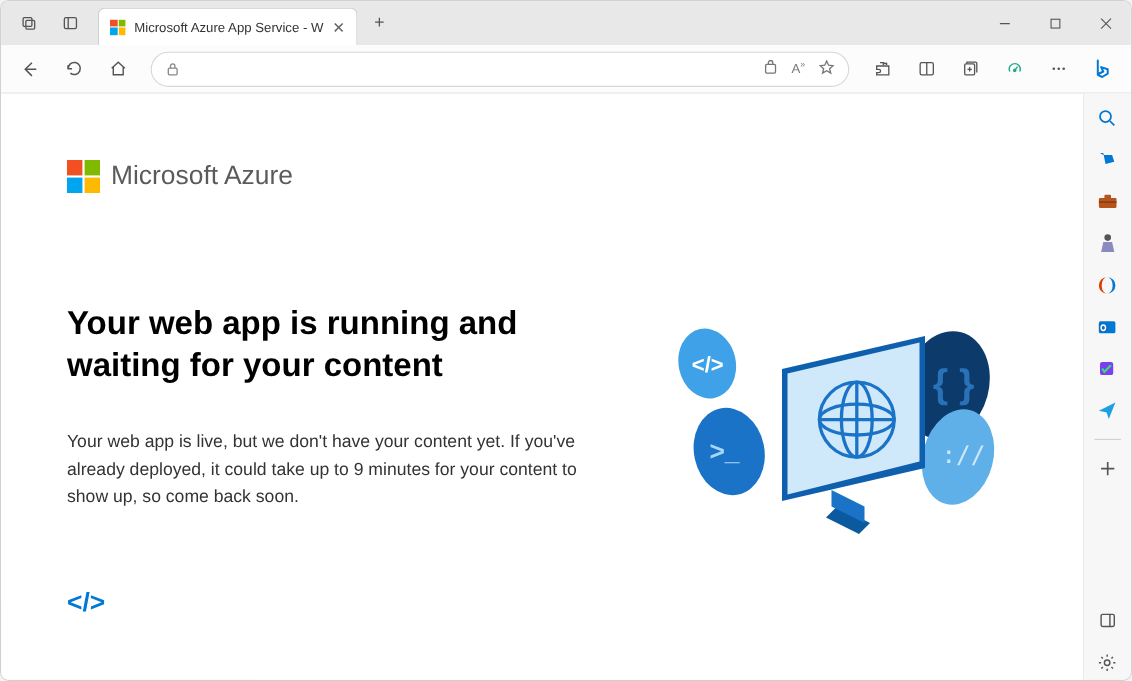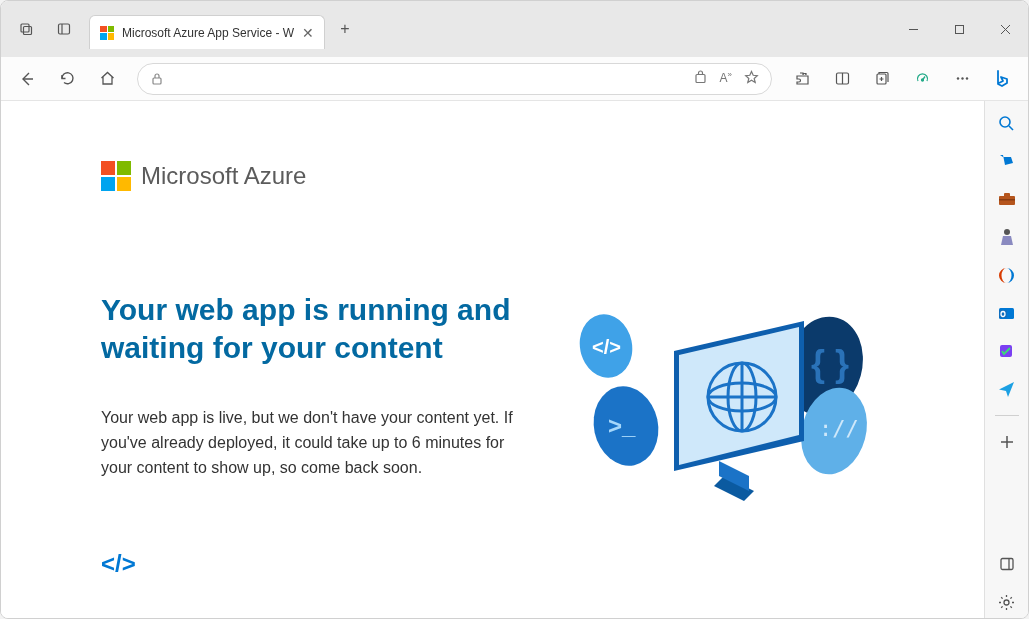--- a/index.html
+++ b/index.html
@@ -15,21 +15,21 @@
       width: 1029px;
       height: 619px;
       background: #fff;
       border-radius: 8px;
       overflow: hidden;
       display: flex;
       flex-direction: column;
       border: 1px solid #d0d0d0;
     }
     .titlebar {
-      height: 56px;
+      height: 40px;
       background: #e8e8e8;
       display: flex;
       align-items: center;
       padding-left: 8px;
     }
     .tb-btn { width: 34px; height: 34px; display:flex;align-items:center;justify-content:center;color:#555;}
     .tab-icons { display:flex; gap:4px; align-items:center; margin-right:8px;}
     .tab {
       background: #fff;
       border-radius: 6px 6px 0 0;
@@ -81,35 +81,35 @@
     .addr .right-icons{margin-left:auto;display:flex;gap:12px;color:#777;}
     .content-wrap{
       flex:1;
       display:flex;
       overflow:hidden;
     }
     .page{
       flex:1;
       background:#fff;
       overflow-y:auto;
-      padding: 60px 100px;
+      padding: 60px 60px;
       position:relative;
     }
     .page::-webkit-scrollbar{width:14px;}
     .page::-webkit-scrollbar-thumb{background:#c0c0c0;border-radius:7px;border:3px solid #fff;}
     .logo{display:flex;align-items:center;gap:10px;margin-bottom:100px;}
     .logo-sq{width:30px;height:30px;display:grid;grid-template-columns:1fr 1fr;grid-template-rows:1fr 1fr;gap:2px;}
     .logo-sq div:nth-child(1){background:#f25022;}
     .logo-sq div:nth-child(2){background:#7fba00;}
     .logo-sq div:nth-child(3){background:#00a4ef;}
     .logo-sq div:nth-child(4){background:#ffb900;}
     .logo-text{font-size:24px;color:#5b5b5b;font-weight:500;}
     .main-row{display:flex;gap:40px;align-items:flex-start;}
     .text-col{flex:1;max-width:500px;}
-    h1{font-size:30px;font-weight:700;color:#0369a1;line-height:1.25;margin-bottom:40px;}
+    h1{font-size:30px;font-weight:700;color:#000000;line-height:1.25;margin-bottom:40px;}
     .desc{font-size:16px;color:#333;line-height:1.55;margin-bottom:70px;}
     .support{display:flex;align-items:center;gap:14px;font-size:16px;font-weight:600;color:#222;}
     .code-ico{color:#0078d4;font-size:24px;font-weight:700;}
     .illus{width:320px;height:220px;position:relative;flex-shrink:0;}
     .sidebar{
       width:44px;
       background:#f7f7f7;
       border-left:1px solid #e0e0e0;
       display:flex;
       flex-direction:column;
@@ -253,21 +253,21 @@
             <div></div>
             <div></div>
             <div></div>
             <div></div>
           </div>
         <span class="logo-text">Microsoft Azure</span>
       </div>
       <div class="main-row">
         <div class="text-col">
           <h1>Your web app is running and waiting for your content</h1>
-          <p class="desc">Your web app is live, but we don't have your content yet. If you've already deployed, it could take up to 6 minutes for your content to show up, so come back soon.</p>
+          <p class="desc">Your web app is live, but we don't have your content yet. If you've already deployed, it could take up to 9 minutes for your content to show up, so come back soon.</p>
           <div class="support">
             <span class="code-ico">&lt;/&gt;</span>
           </div>
         </div>
         <div class="illus">
           <svg width="320" height="220" viewBox="0 0 320 220">
 
             <ellipse cx="260" cy="75" rx="38" ry="50" fill="#0b3a6b" transform="rotate(15 260 75)"></ellipse>
             <text x="247" y="85" fill="#2a72b8" font-size="36" font-weight="700">{ }</text>
 

